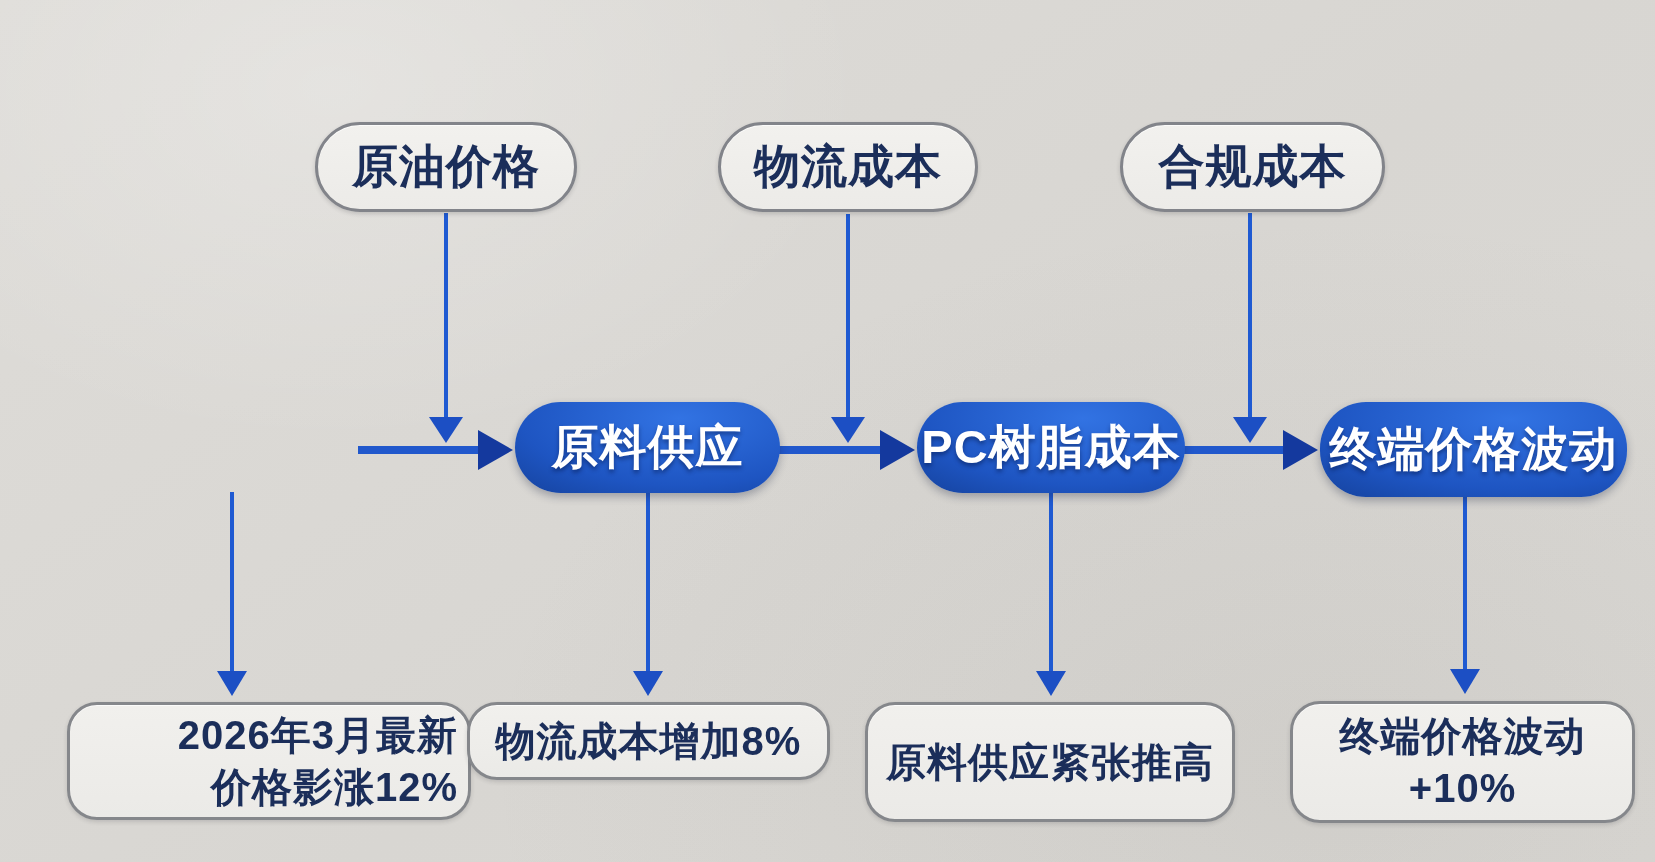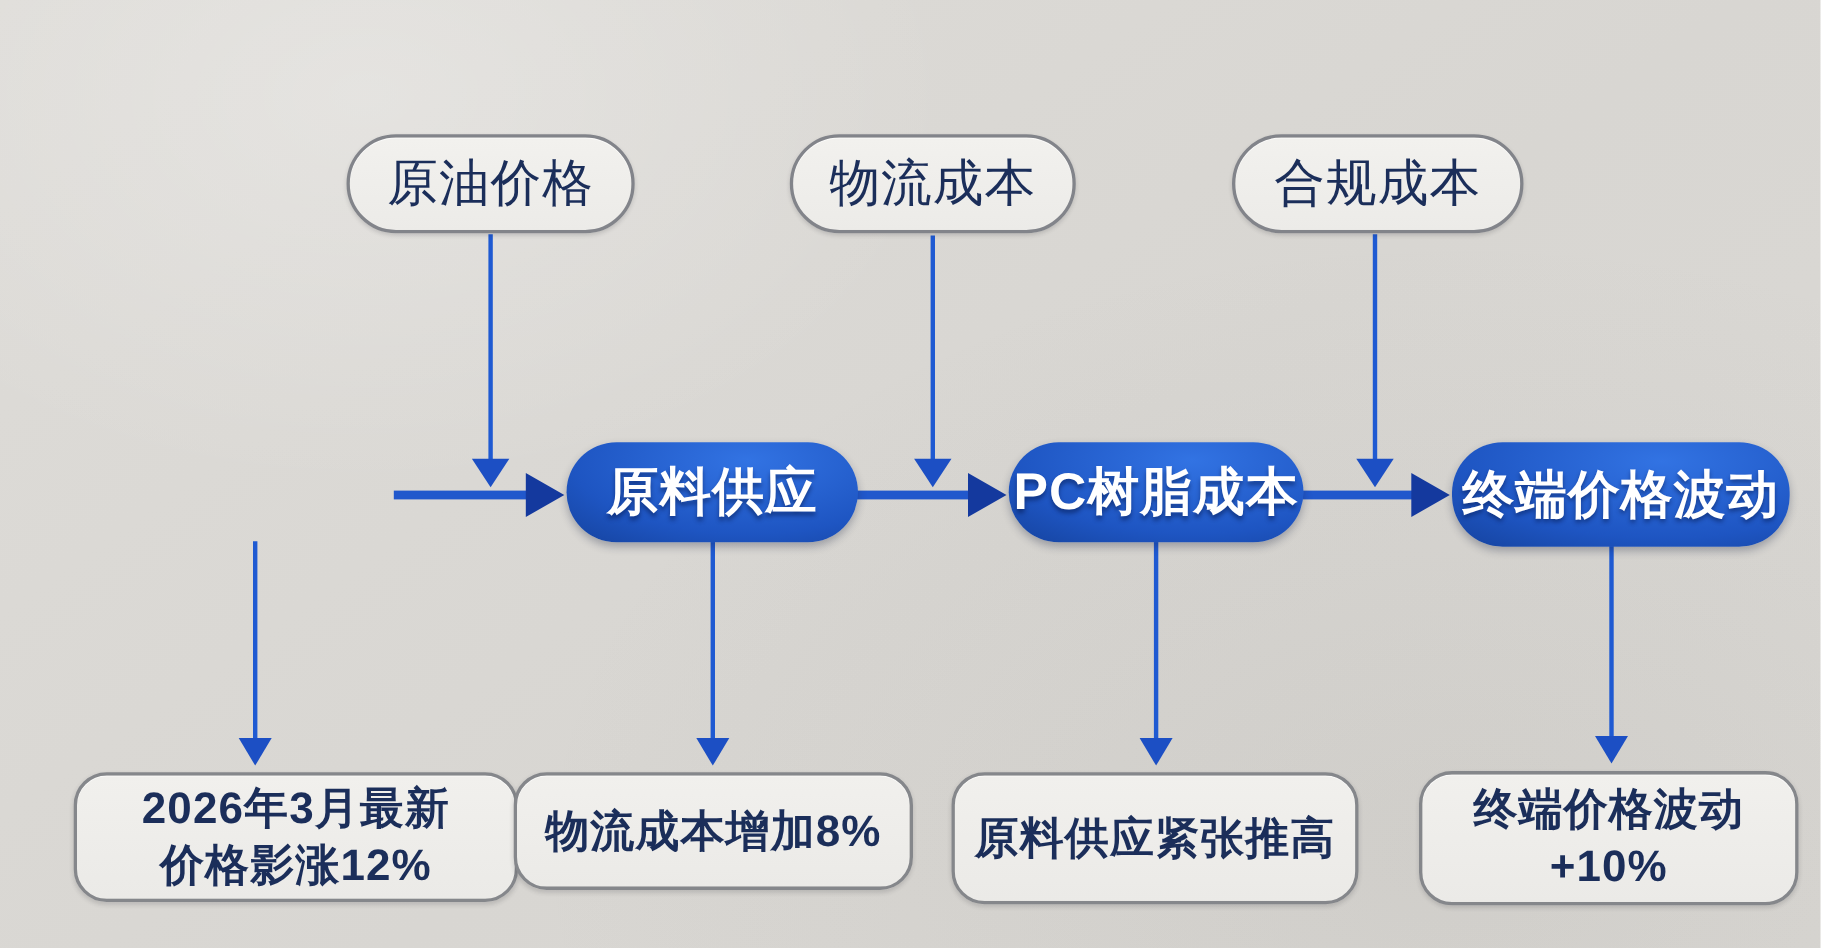--- a/index.html
+++ b/index.html
@@ -8,21 +8,21 @@
     position:relative;width:1655px;height:862px;overflow:hidden;
     background:
       radial-gradient(ellipse 900px 600px at 20% 10%, rgba(255,255,255,.25), rgba(255,255,255,0) 60%),
       radial-gradient(ellipse 1200px 800px at 80% 90%, rgba(120,118,112,.10), rgba(120,118,112,0) 70%),
       linear-gradient(145deg,#dedcd8 0%,#d8d6d2 55%,#dbd9d5 100%);
   }
   .node{position:absolute;display:flex;align-items:center;justify-content:center;text-align:center;box-sizing:border-box;}
   .pill-light{
     background:linear-gradient(180deg,#f2f1ee 0%,#ecebe8 100%);
     border:3px solid #82848a;border-radius:46px;
-    color:#1b2e5a;font-size:46px;font-weight:400;letter-spacing:1px;
+    color:#1b2e5a;font-size:46px;font-weight:700;letter-spacing:1px;
     box-shadow:0 2px 4px rgba(40,40,45,.18), inset 0 1px 0 rgba(255,255,255,.7);
   }
   .pill-blue{
     background:radial-gradient(ellipse 130% 160% at 62% 18%, #3273e3 0%, #1e55c2 46%, #0a2b70 100%);
     border-radius:46px;color:#ffffff;font-size:47px;font-weight:700;letter-spacing:1px;
     box-shadow:0 4px 8px rgba(20,30,60,.30);
     text-shadow:0 3px 4px rgba(0,15,60,.45);
   }
   .note{
     background:linear-gradient(180deg,#f1f0ed 0%,#ebeae7 100%);
@@ -98,25 +98,25 @@
   <div class="node pill-blue" style="left:515px;top:402px;width:265px;height:91px;justify-content:center;">
     <span>原料供应</span>
   </div>
   <div class="node pill-blue" style="left:917px;top:402px;width:268px;height:91px;">
     <span>PC树脂成本</span>
   </div>
   <div class="node pill-blue" style="left:1320px;top:402px;width:307px;height:95px;">
     <span>终端价格波动</span>
   </div>
 
-  <div class="node note" style="left:67px;top:702px;width:404px;height:118px;">
+  <div class="node note" style="left:67px;top:702px;width:404px;height:118px;align-items:flex-end;">
     <span>2026年3月最新</span>
     <span>价格影涨12%</span>
   </div>
-  <div class="node note" style="left:467px;top:702px;width:363px;height:107px;">
+  <div class="node note" style="left:467px;top:702px;width:363px;height:78px;">
     <span>物流成本增加8%</span>
   </div>
   <div class="node note" style="left:865px;top:702px;width:370px;height:120px;">
     <span>原料供应紧张推高</span>
   </div>
   <div class="node note" style="left:1290px;top:701px;width:345px;height:122px;">
     <span>终端价格波动</span>
     <span>+10%</span>
   </div>
 

